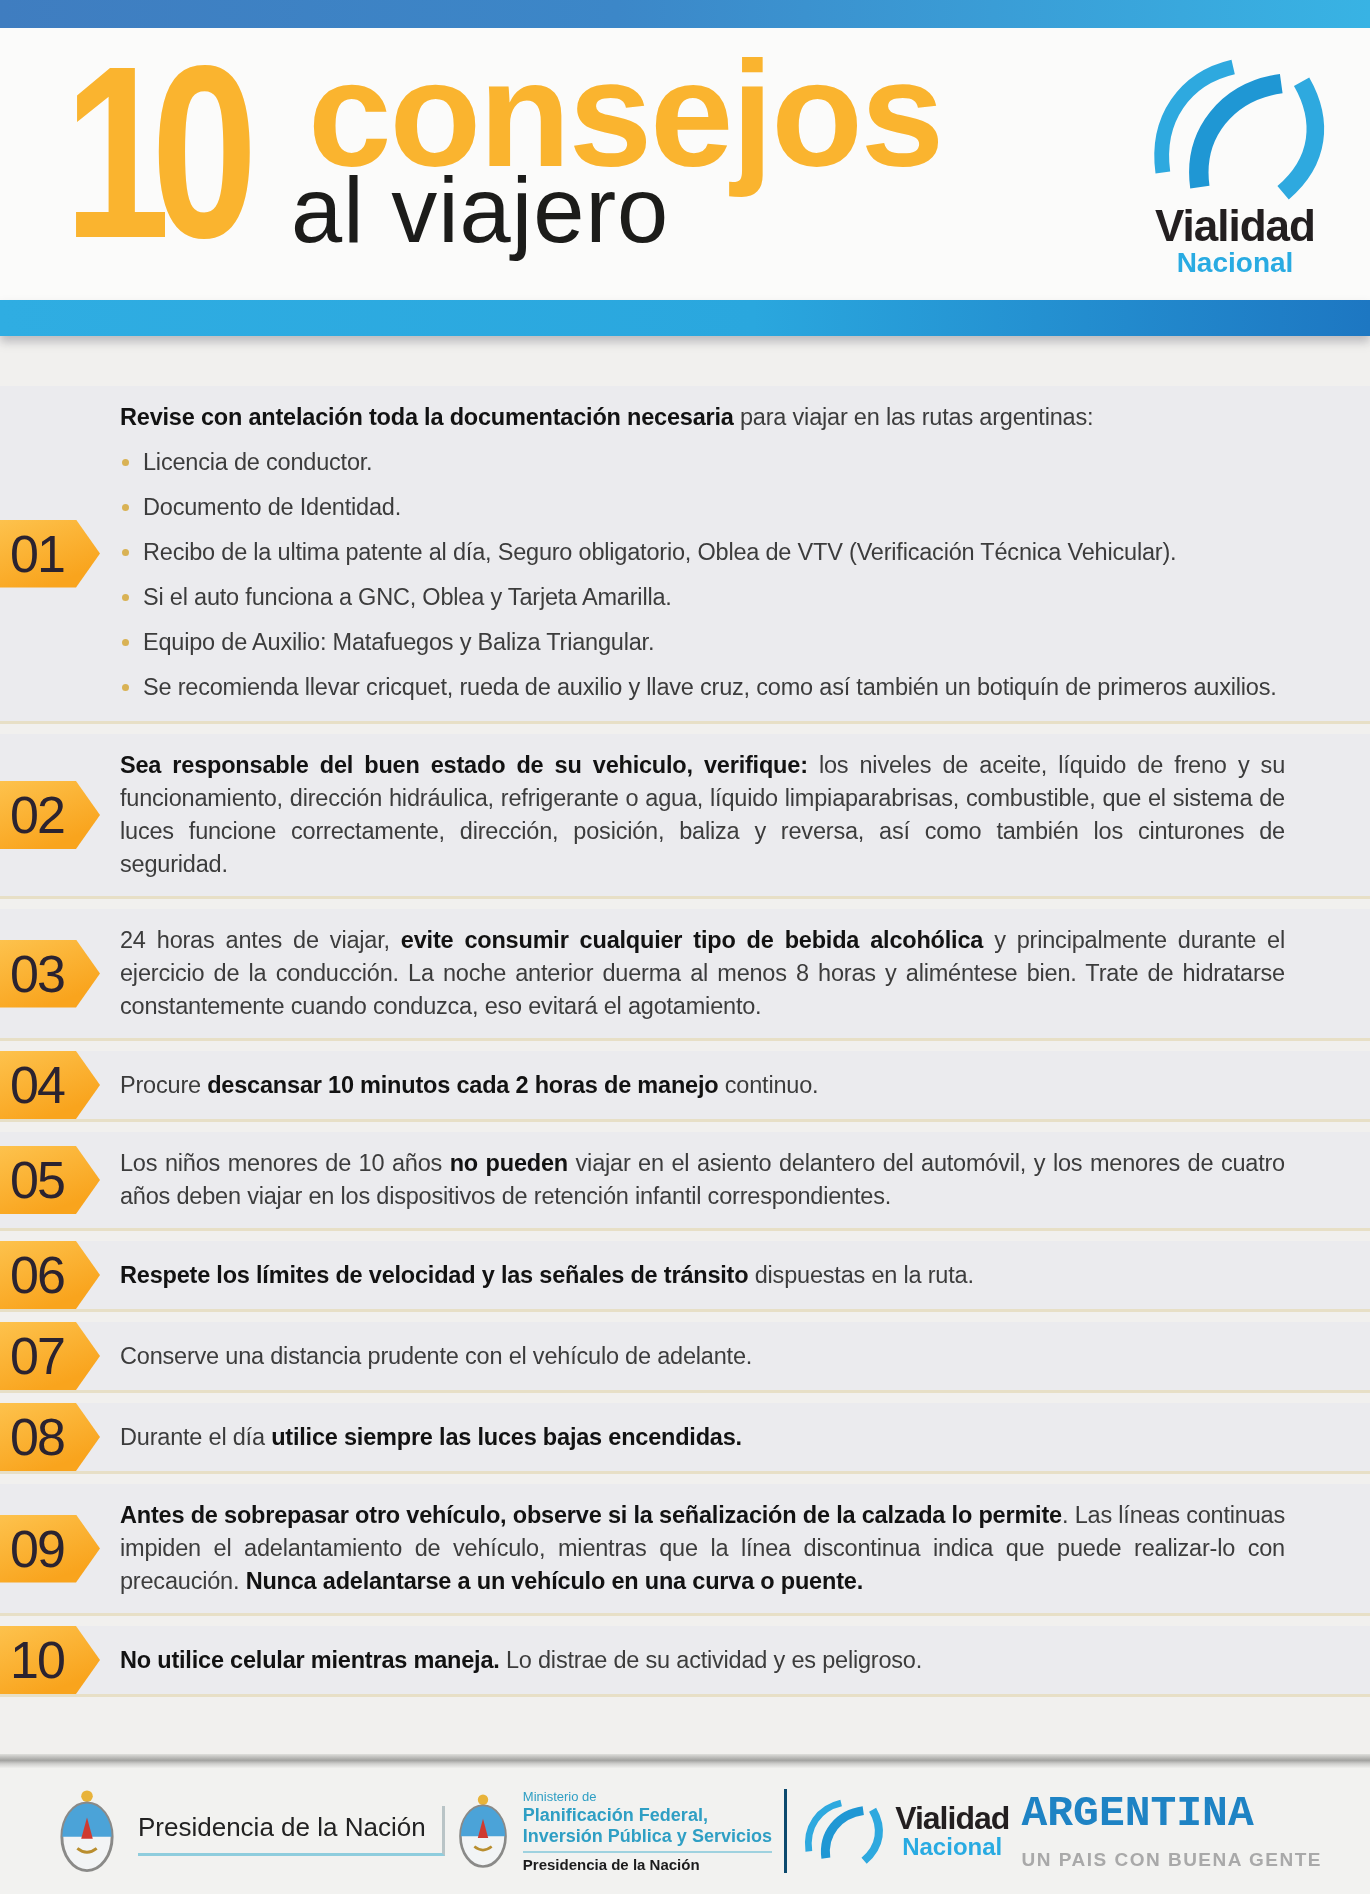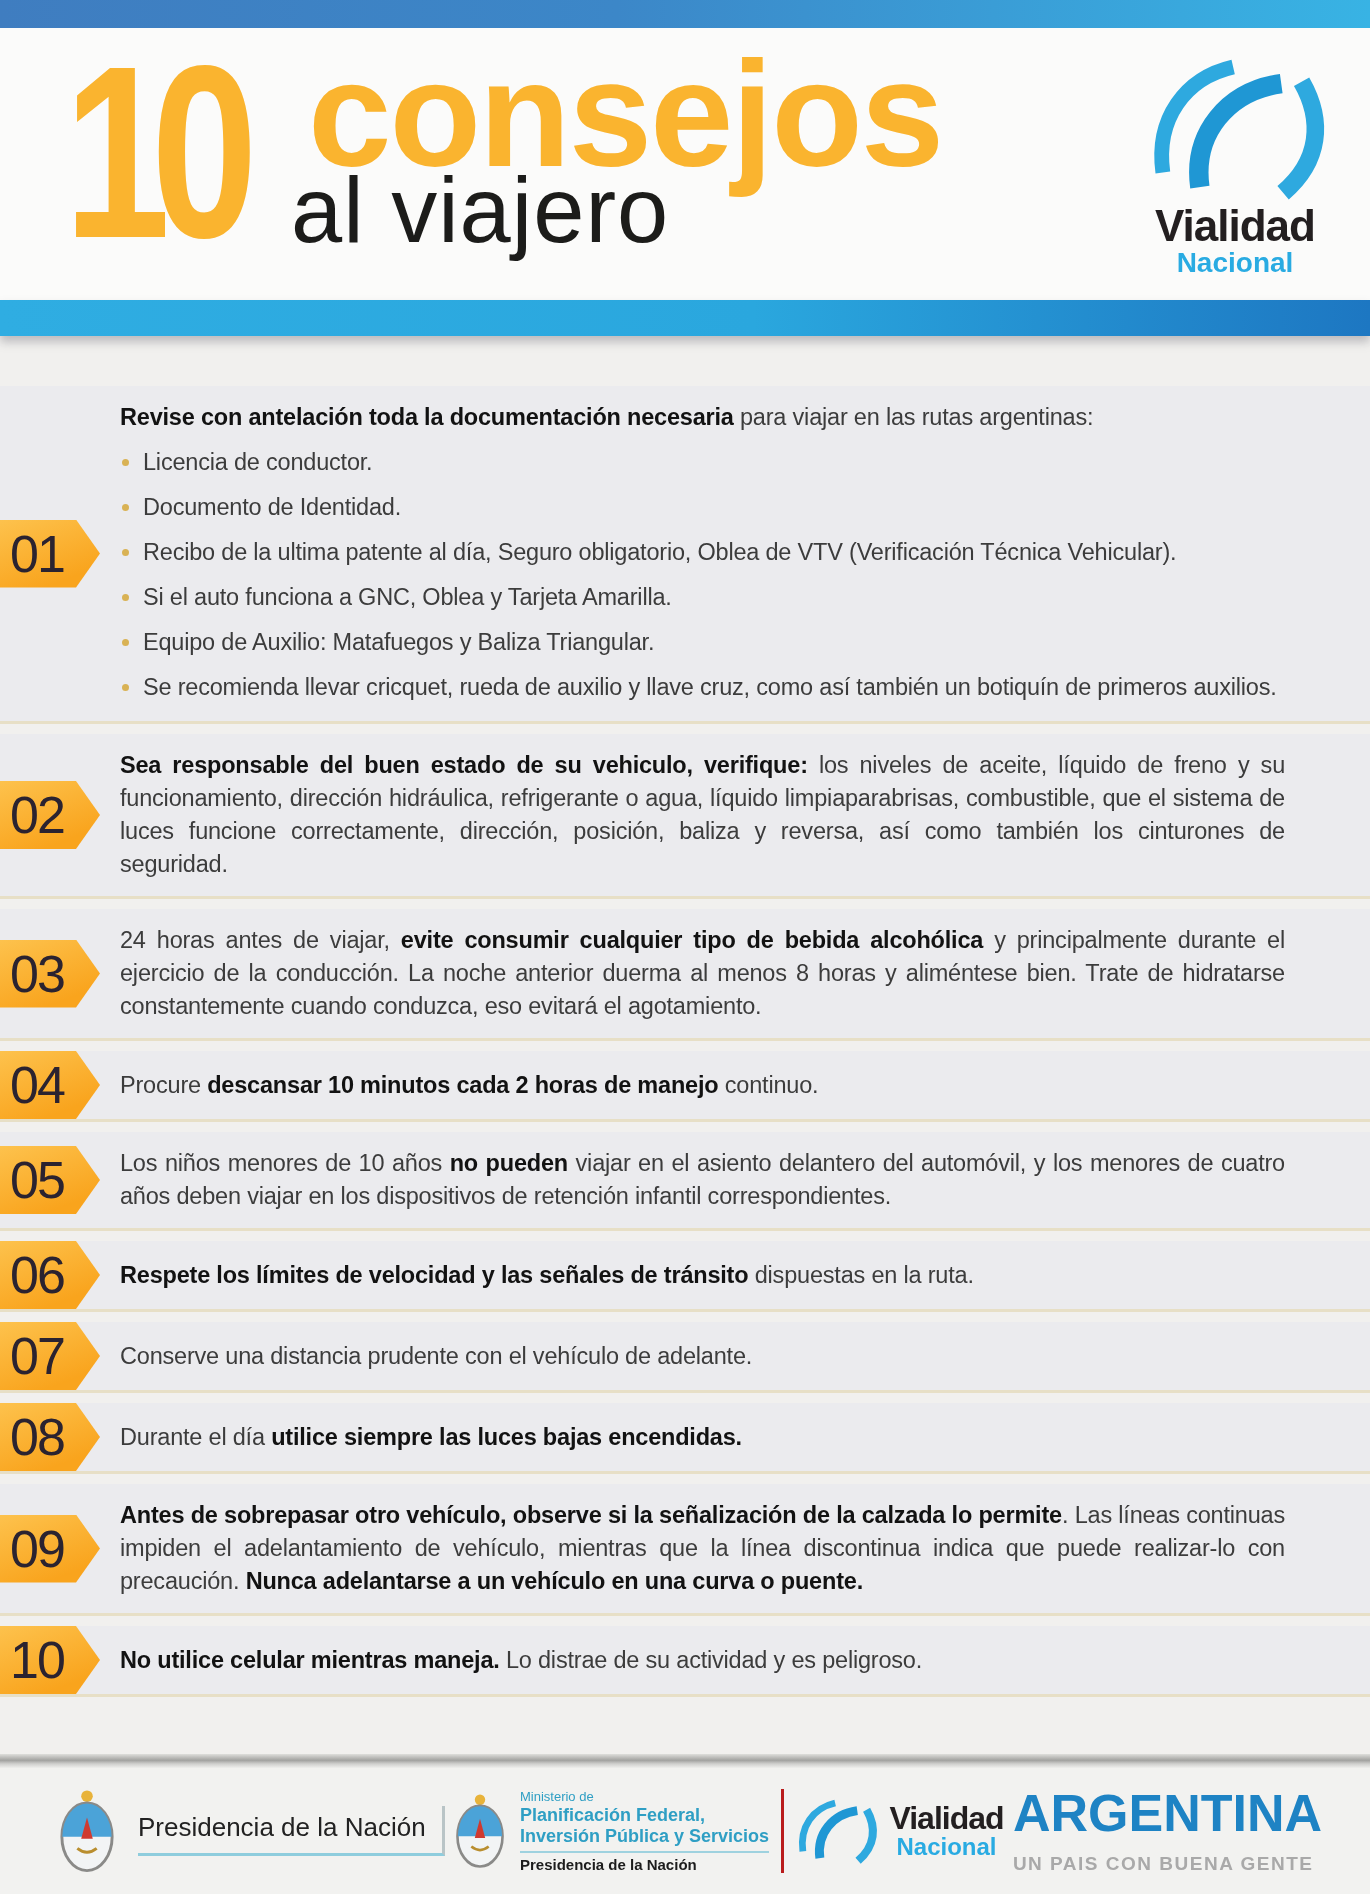--- a/index.html
+++ b/index.html
@@ -69,28 +69,28 @@
   .bullet-text{flex:1;}
   
   .footer{height:140px;flex:none;display:flex;flex-direction:column;}
   .footer-ridge{height:14px;flex:none;background:linear-gradient(180deg,#dededb,#a2a2a0 45%,#cfcfcd 70%,#efefed);}
   .footer-body{flex:1;background:#f2f2f0;display:flex;align-items:center;justify-content:space-between;padding:0 48px 0 58px;}
   .footer-group{display:flex;align-items:center;}
   .presidencia-label{
     font-size:26px;color:#222;margin-left:22px;padding:6px 16px 10px 0;
     border-right:3px solid #b9c4c6;border-bottom:3px solid #8fcddd;
   }
-  .ministry-text{margin-left:14px;padding-right:12px;border-right:3px solid #b91c1c;}
+  .ministry-text{margin-left:14px;padding-right:12px;border-right:3px solid #0c4a6e;}
   .ministry-l1{font-size:13px;color:var(--ministry-teal);line-height:1.2;}
   .ministry-l2,.ministry-l3{font-size:18px;font-weight:bold;color:var(--ministry-teal);line-height:1.2;}
   .ministry-sub{font-size:15px;font-weight:bold;color:#1c1c1c;border-top:2px solid #9fd2df;margin-top:3px;padding-top:3px;}
   .footer-vialidad .logo-name{font-size:32px;margin-top:0;}
   .footer-vialidad .logo-sub{font-size:24px;}
   .footer-vialidad-text{margin-left:10px;text-align:center;}
-  .argentina-name{font-size:52px;font-weight:bold;color:var(--argentina-blue);line-height:1;letter-spacing:0;}
+  .argentina-name{font-size:43px;font-weight:bold;color:var(--argentina-blue);line-height:1;letter-spacing:0;font-family:Liberation Mono, monospace;}
   .argentina-tagline{font-size:19px;font-weight:bold;color:var(--tagline-gray);letter-spacing:1.5px;margin-top:14px;}
   .coat{flex:none;}
 </style>
 </head>
 <body>
 
 <div class="bar-top"></div>
 
 <div class="header">
   <div class="title-number">10</div>

